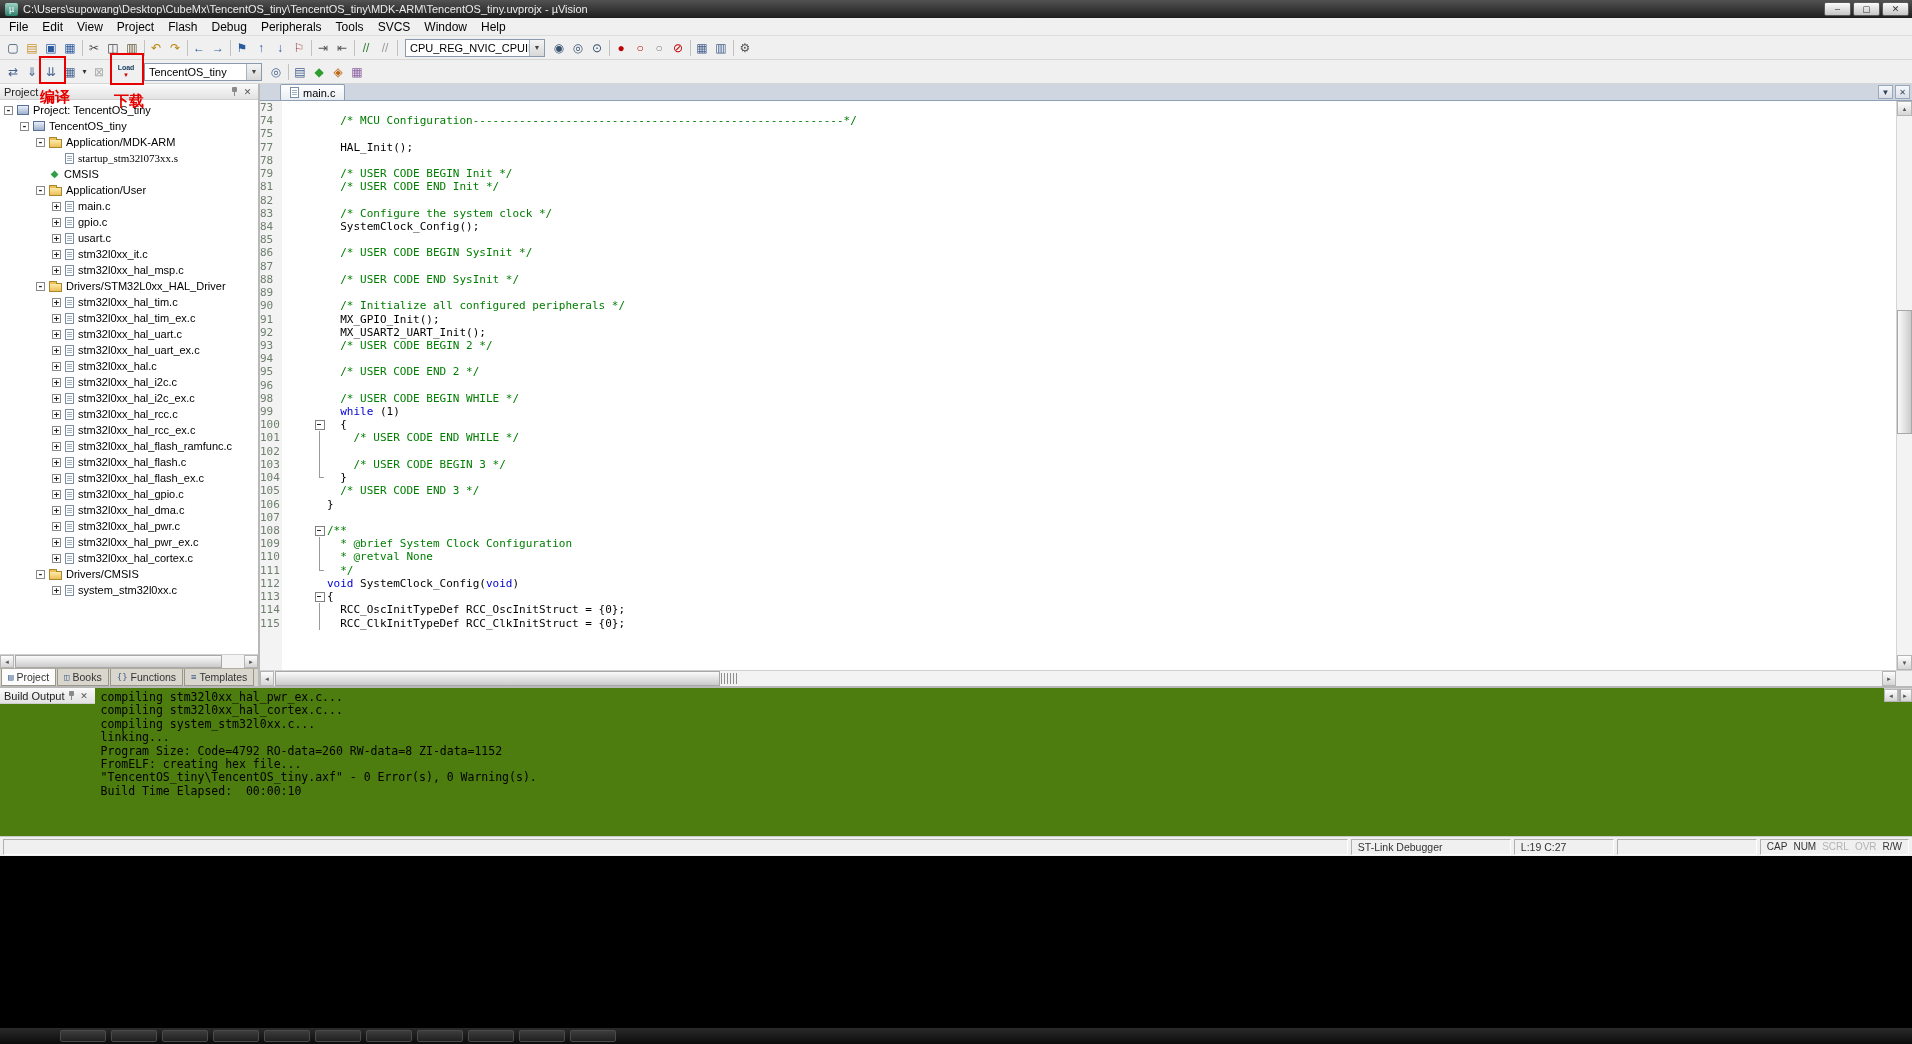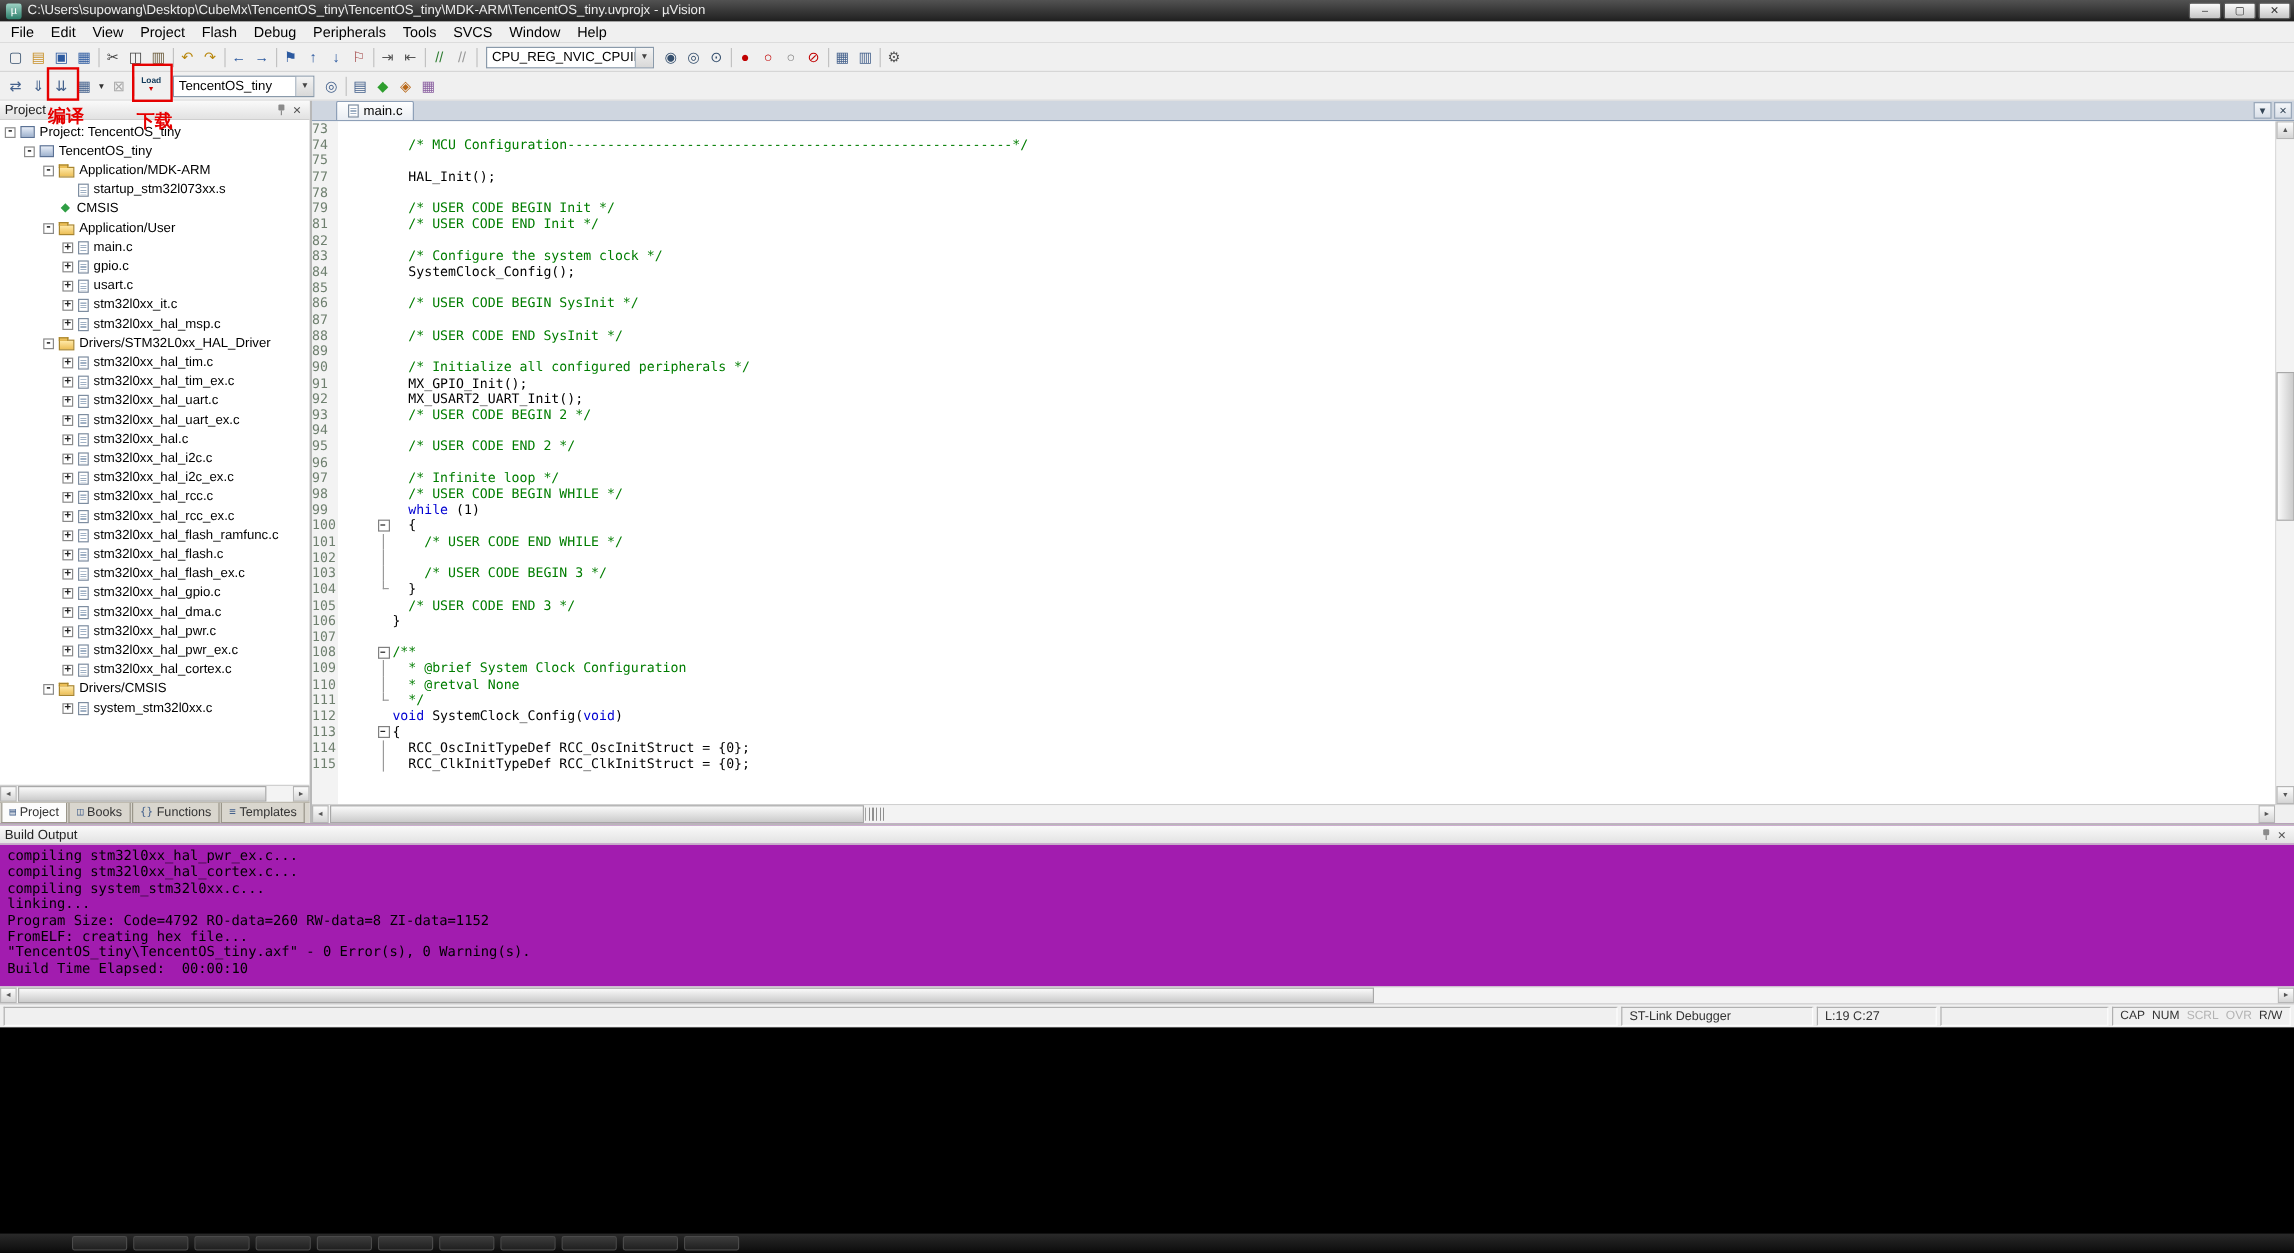--- a/index.html
+++ b/index.html
@@ -88,21 +88,21 @@
   .ctext{flex:1}
   .cm{color:#007d00}
   .kw{color:#0000d2}
   .vscroll{position:absolute;top:0;right:0;bottom:0;width:16px;background:#f0f0f0;border-left:1px solid #d5d5d5;display:flex;flex-direction:column}
   .vscroll .sb-arrow{width:auto;height:15px}
   .vtrack{flex:1;position:relative;background:#f3f3f3}
   .vthumb{position:absolute;left:0;right:0;top:36%;height:23%;background:linear-gradient(90deg,#fafafa,#cbcbcb);border:1px solid #a8a8a8}
   .editor-hscroll{height:16px}
 
   
-  #build-output{height:150px;display:flex;flex-direction:column;background:#a21caf;border-top:2px solid #b8b8b8;flex:none}
+  #build-output{height:150px;display:flex;flex-direction:row;background:#4d7c0f;border-top:2px solid #b8b8b8;flex:none}
   .bo-content{flex:1;font-family:"DejaVu Sans Mono",monospace;font-size:11.5px;padding:3px 6px;overflow:hidden;white-space:pre}
   .bo-line{height:13.4px;line-height:13.4px}
 
   
   #statusbar{height:20px;background:#f0f0f0;border-top:1px solid #c8c8c8;display:flex;align-items:center;font-size:10.5px;color:#333;padding:0 3px;gap:3px;flex:none}
   .sb-cell{height:16px;border:1px solid;border-color:#b0b0b0 #fdfdfd #fdfdfd #b0b0b0;display:flex;align-items:center;padding:0 6px;white-space:nowrap}
   .grow{flex:1}
   .w170{width:160px}.w110{width:100px}.w150{width:140px}
   .sb-flags{display:flex;gap:6px;padding:0 6px;height:16px;align-items:center;border:1px solid;border-color:#b0b0b0 #fdfdfd #fdfdfd #b0b0b0}
   .flag{color:#b3b3b3;font-size:10px}
@@ -246,21 +246,21 @@
             <div class="trow" style="padding-left: 20px;">
               <span class="exp">-</span>
               <span class="ti ti-target"></span>
               <span class="tlabel">TencentOS_tiny</span>
             </div>
             <div class="trow" style="padding-left: 36px;">
               <span class="exp">-</span>
               <span class="ti ti-folder"></span>
               <span class="tlabel">Application/MDK-ARM</span>
             </div>
-            <div class="trow" style="padding-left: 52px;">
+            <div class="trow" style="padding-left: 52px; font-family: Liberation Serif, serif;">
               <span class="exp noexp"></span>
               <span class="ti ti-file"></span>
               <span class="tlabel">startup_stm32l073xx.s</span>
             </div>
             <div class="trow" style="padding-left: 36px;">
               <span class="exp noexp"></span>
               <span class="ti ti-cmsis">◆</span>
               <span class="tlabel">CMSIS</span>
             </div>
             <div class="trow" style="padding-left: 36px;">
@@ -449,21 +449,20 @@
               <div class="cline"><span class="ln">87</span><span class="fold"></span><span class="ctext"></span></div>
               <div class="cline"><span class="ln">88</span><span class="fold"></span><span class="ctext"><span class="cm">  /* USER CODE END SysInit */</span></span></div>
               <div class="cline"><span class="ln">89</span><span class="fold"></span><span class="ctext"></span></div>
               <div class="cline"><span class="ln">90</span><span class="fold"></span><span class="ctext"><span class="cm">  /* Initialize all configured peripherals */</span></span></div>
               <div class="cline"><span class="ln">91</span><span class="fold"></span><span class="ctext"><span>  MX_GPIO_Init();</span></span></div>
               <div class="cline"><span class="ln">92</span><span class="fold"></span><span class="ctext"><span>  MX_USART2_UART_Init();</span></span></div>
               <div class="cline"><span class="ln">93</span><span class="fold"></span><span class="ctext"><span class="cm">  /* USER CODE BEGIN 2 */</span></span></div>
               <div class="cline"><span class="ln">94</span><span class="fold"></span><span class="ctext"></span></div>
               <div class="cline"><span class="ln">95</span><span class="fold"></span><span class="ctext"><span class="cm">  /* USER CODE END 2 */</span></span></div>
               <div class="cline"><span class="ln">96</span><span class="fold"></span><span class="ctext"></span></div>
-              <div class="cline"><span class="ln">97</span><span class="fold"></span><span class="ctext"><span class="cm">  /* Infinite loop */</span></span></div>
               <div class="cline"><span class="ln">98</span><span class="fold"></span><span class="ctext"><span class="cm">  /* USER CODE BEGIN WHILE */</span></span></div>
               <div class="cline"><span class="ln">99</span><span class="fold"></span><span class="ctext"><span>  </span><span class="kw">while</span><span> (1)</span></span></div>
               <div class="cline"><span class="ln">100</span><span class="fold f-start"></span><span class="ctext"><span>  {</span></span></div>
               <div class="cline"><span class="ln">101</span><span class="fold f-mid"></span><span class="ctext"><span class="cm">    /* USER CODE END WHILE */</span></span></div>
               <div class="cline"><span class="ln">102</span><span class="fold f-mid"></span><span class="ctext"></span></div>
               <div class="cline"><span class="ln">103</span><span class="fold f-mid"></span><span class="ctext"><span class="cm">    /* USER CODE BEGIN 3 */</span></span></div>
               <div class="cline"><span class="ln">104</span><span class="fold f-end"></span><span class="ctext"><span>  }</span></span></div>
               <div class="cline"><span class="ln">105</span><span class="fold"></span><span class="ctext"><span class="cm">  /* USER CODE END 3 */</span></span></div>
               <div class="cline"><span class="ln">106</span><span class="fold"></span><span class="ctext"><span>}</span></span></div>
               <div class="cline"><span class="ln">107</span><span class="fold"></span><span class="ctext"></span></div>

